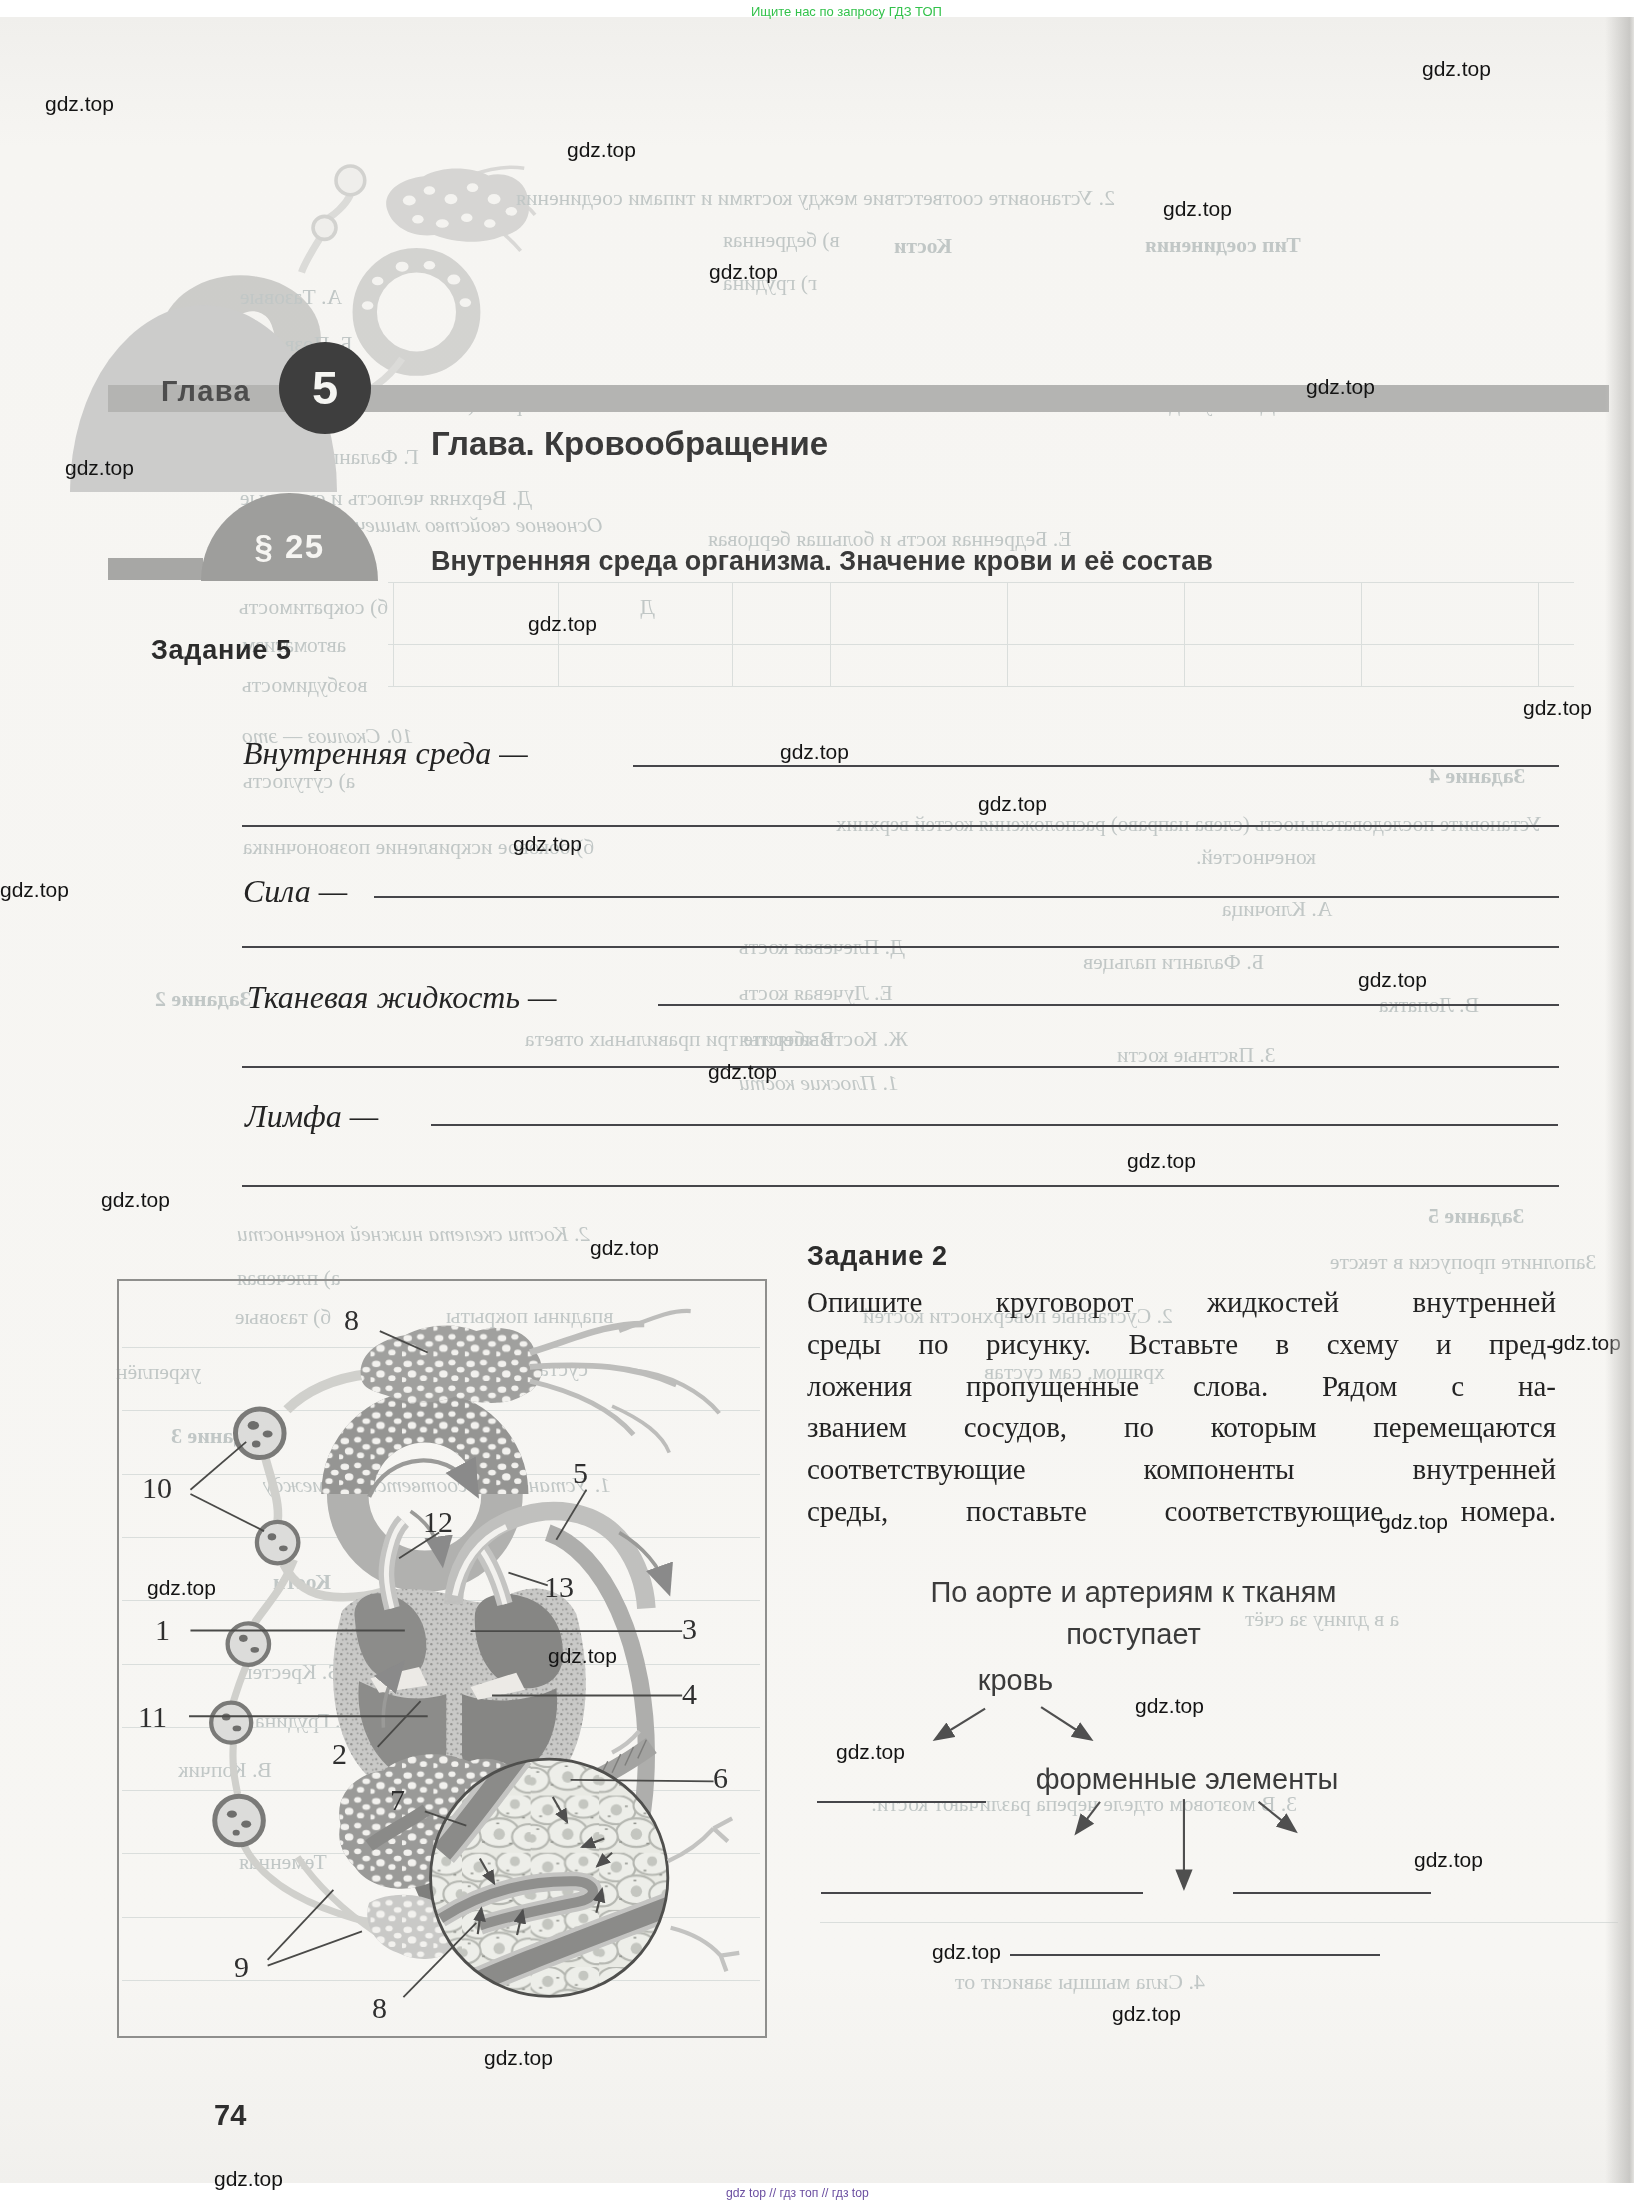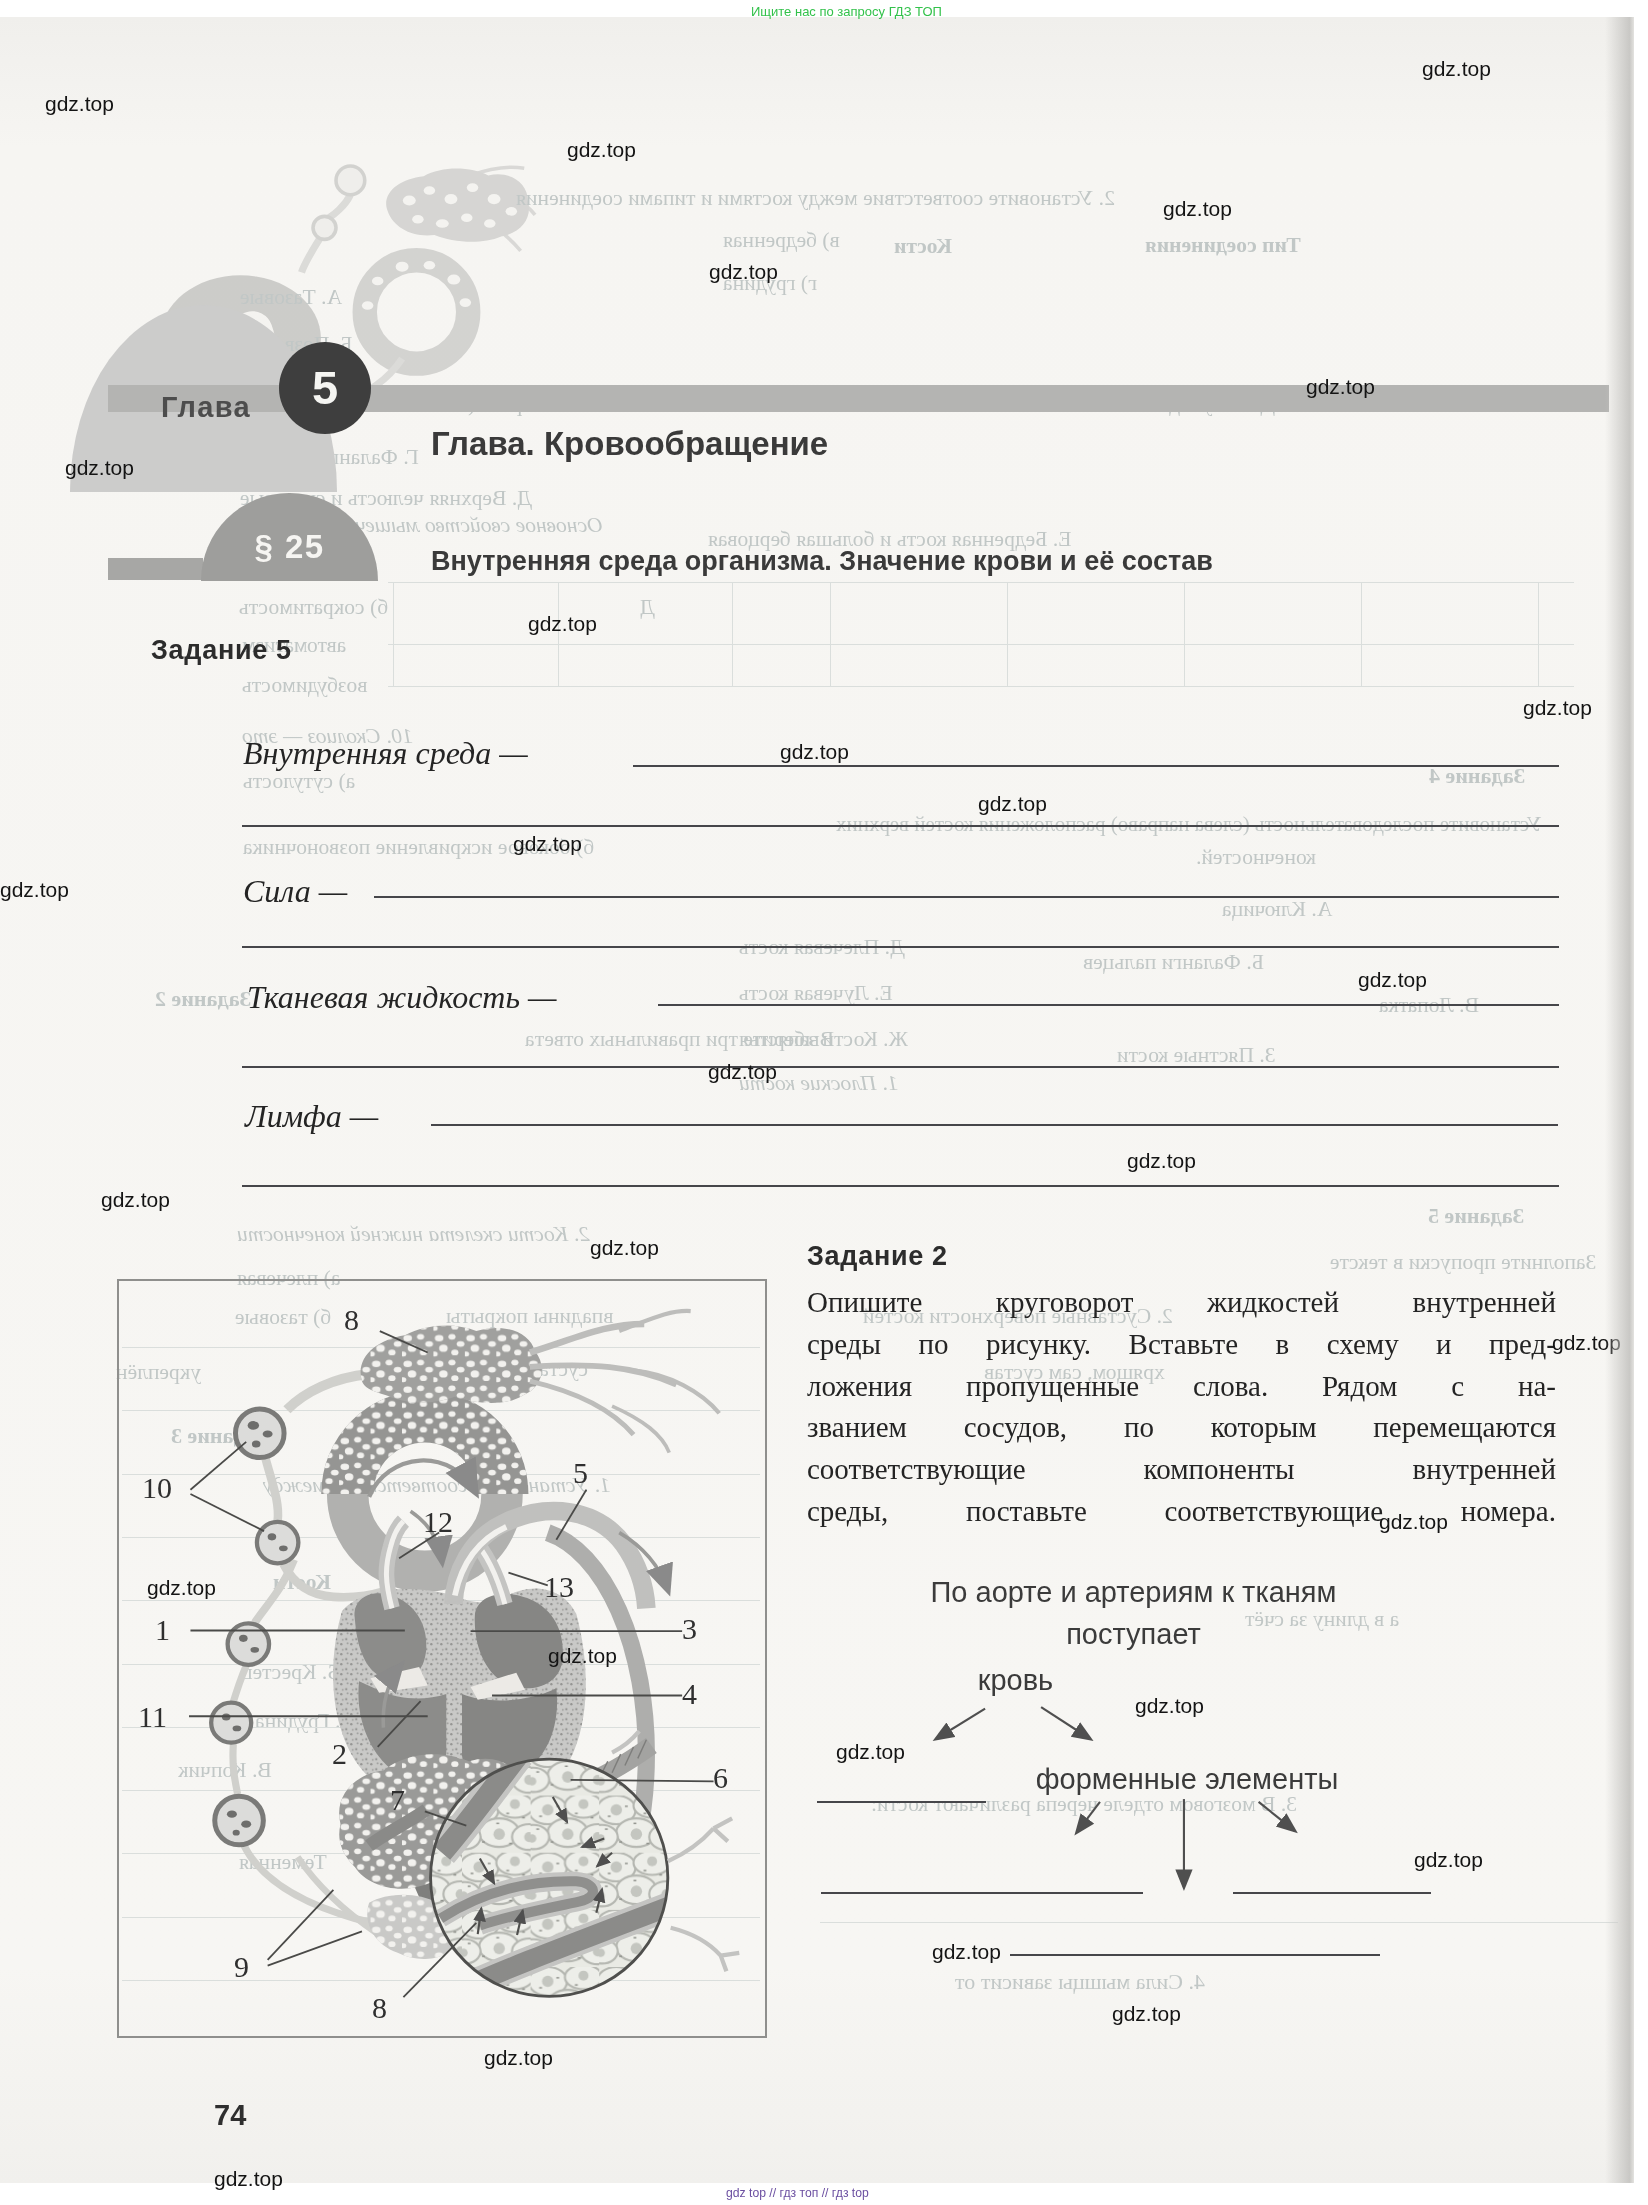--- a/index.html
+++ b/index.html
@@ -13,21 +13,21 @@
   .footer{position:absolute;color:#6b4fa1;font:400 12.2px "Liberation Sans",sans-serif;z-index:50;white-space:nowrap}
   .wm{position:absolute;font:400 21px "Liberation Sans",sans-serif;color:#141414;white-space:nowrap;z-index:40}
   .bleed{position:absolute;transform:scaleX(-1);font-family:"Liberation Serif",serif;
          color:#c1c7c6;white-space:nowrap;z-index:1;line-height:1}
   .bln{position:absolute;height:1.4px;background:#dadedc;z-index:1}
   .bvn{position:absolute;width:1.4px;background:#dadedc;z-index:1}
   .ghost{position:absolute;left:165px;top:126px;z-index:1;opacity:.55}
   .chap-dome{position:absolute;left:70px;top:288px;width:267px;height:187px;
              border-radius:134px 134px 0 0/187px 187px 0 0;background:#cccccb;z-index:2}
   .chap-bar{position:absolute;left:108px;top:368px;width:1501px;height:27px;background:#b4b4b2;z-index:3}
-  .chap-label{position:absolute;left:161px;top:374px;font:700 29px "Liberation Sans",sans-serif;
+  .chap-label{position:absolute;left:161px;top:358px;font:700 29px "Liberation Sans",sans-serif;
               color:#4d4d4d;z-index:4;letter-spacing:1.4px}
   .chap-oval{position:absolute;left:279px;top:325px;width:92px;height:92px;border-radius:50%;
              background:#3e3e3e;z-index:5;text-align:center}
   .chap-oval span{font:700 47px/92px "Liberation Sans",sans-serif;color:#f5f5f2}
   .chap-title{position:absolute;left:431px;top:408px;font:700 33px "Liberation Sans",sans-serif;
               color:#3a3a3a;z-index:4;white-space:nowrap}
   .sec-dome{position:absolute;left:201px;top:476px;width:177px;height:88px;
             border-radius:88px 88px 0 0/88px 88px 0 0;background:#9e9e9c;z-index:3;text-align:center}
   .sec-dome span{font:700 33px "Liberation Sans",sans-serif;color:#f6f5f2;position:relative;top:35px;letter-spacing:1.4px}
   .sec-bar{position:absolute;left:108px;top:541px;width:95px;height:21.6px;background:#a7a7a5;z-index:2}

